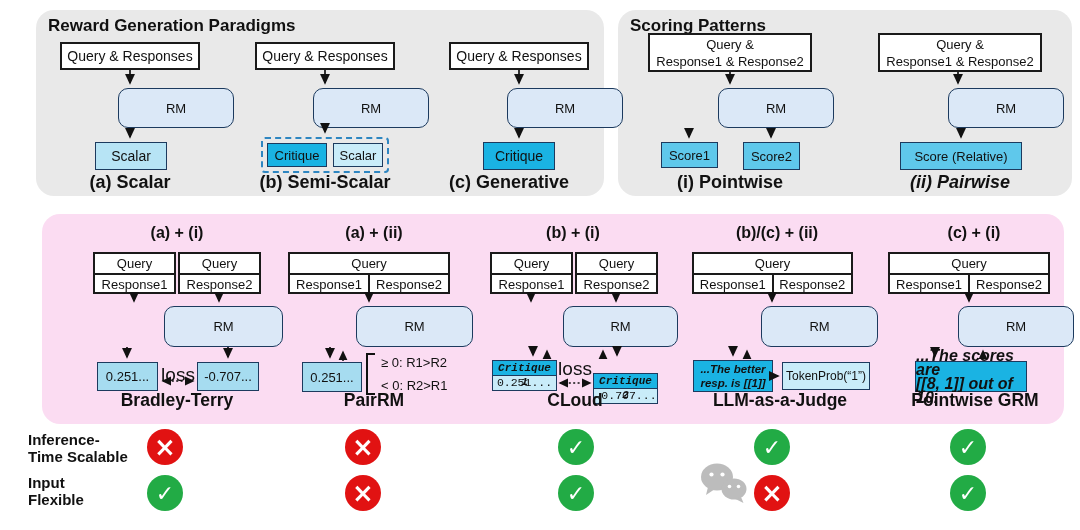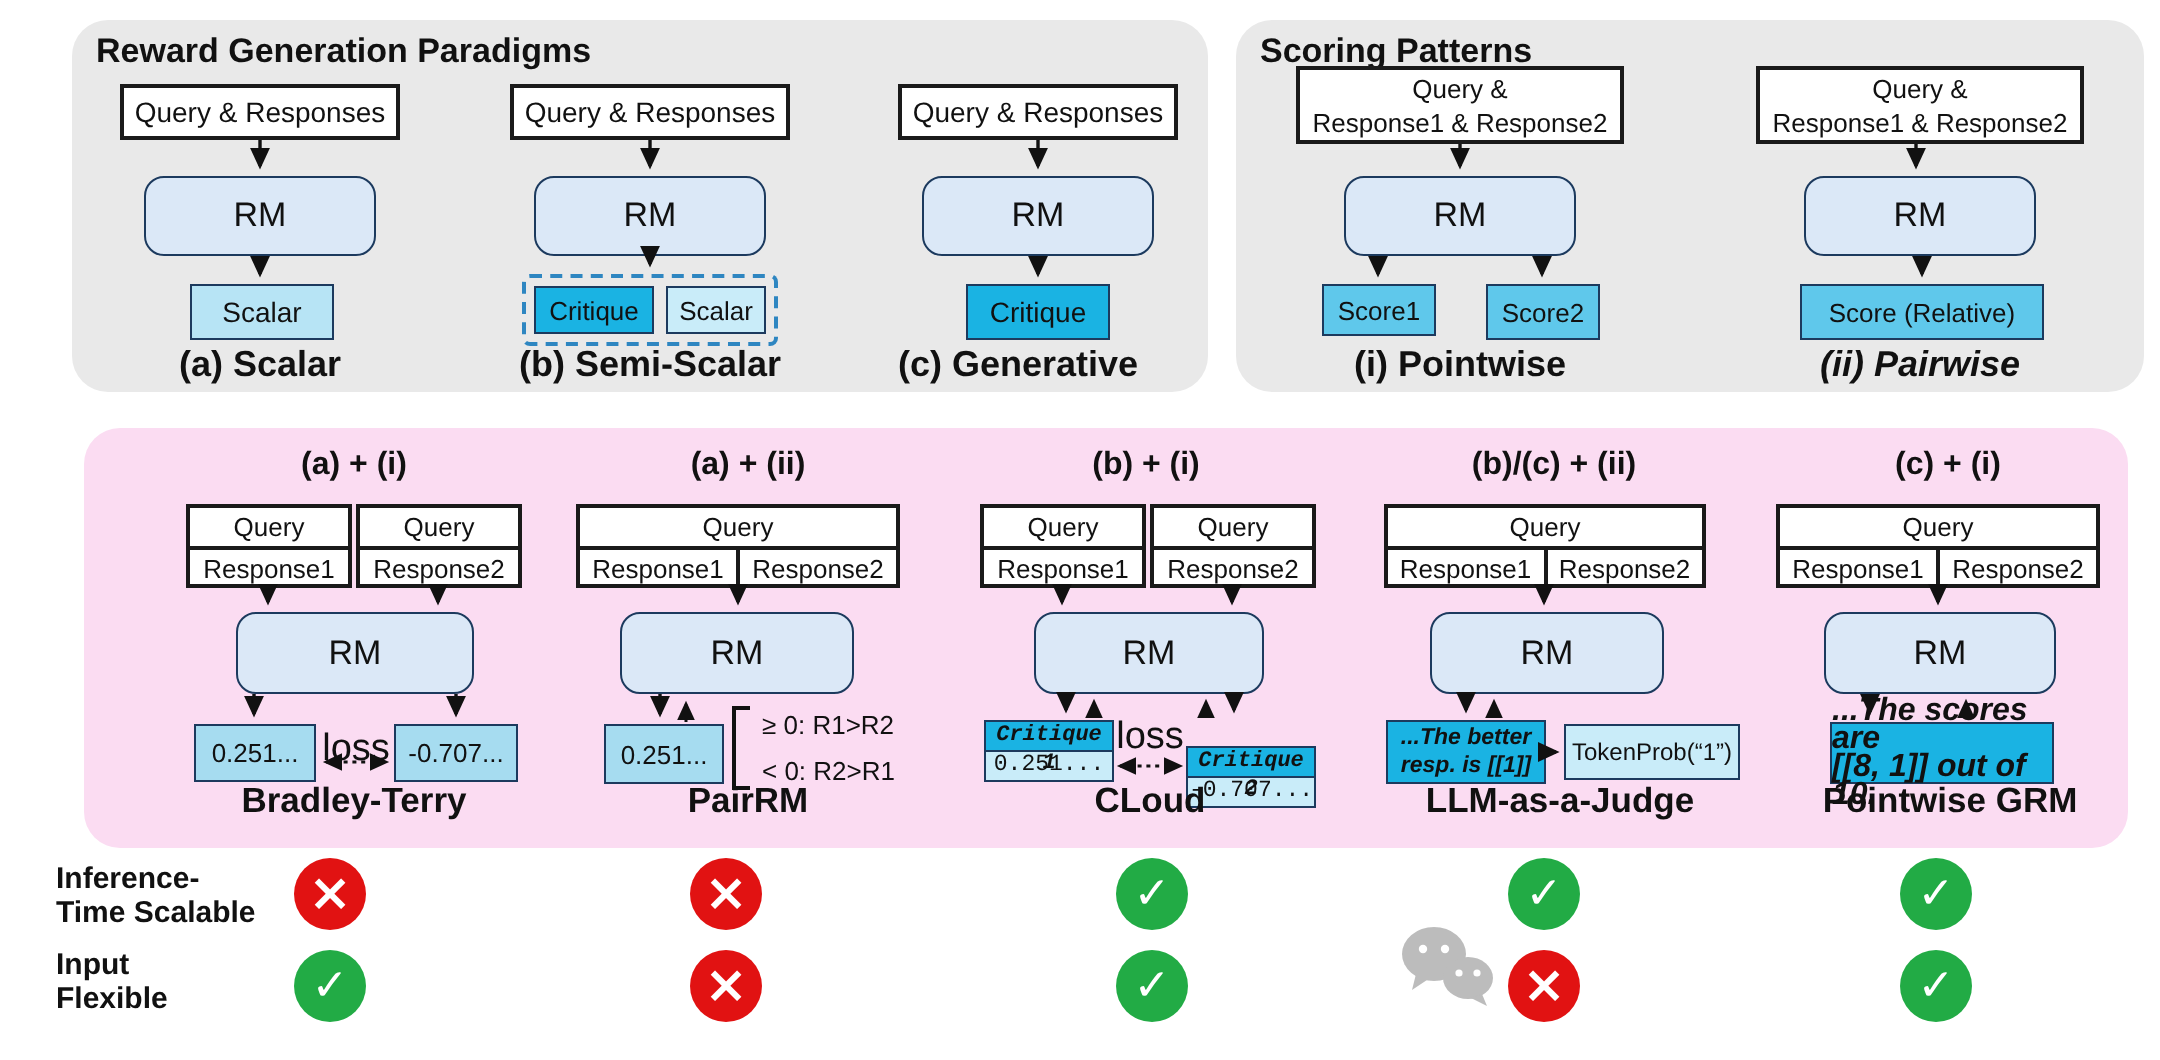--- a/index.html
+++ b/index.html
@@ -7,21 +7,21 @@
           font-family:"Liberation Sans","DejaVu Sans",sans-serif;color:#111;}
   .abs{position:absolute;box-sizing:border-box;}
   .panel{background:#e9e9e9;border-radius:18px;}
   .panel-pink{background:#fbdcf2;border-radius:18px;}
   .ptitle{font-weight:bold;font-size:17px;}
   .whitebox{background:#fff;border:2px solid #1a1a1a;display:flex;align-items:center;justify-content:center;
             font-size:14px;text-align:center;}
   .whitebox2{background:#fff;border:2px solid #1a1a1a;text-align:center;font-size:13px;line-height:17px;
              display:flex;flex-direction:column;align-items:center;justify-content:center;}
   .rmbox{background:#dbe8f7;border:1.8px solid #1c3a5e;border-radius:10px;display:flex;align-items:center;
-         justify-content:center;font-size:17px;font-weight:500;}
+         justify-content:center;font-size:13px;font-weight:500;margin-left:46px;}
   .cyanD{background:#1ab3e3;border:1.7px solid #1c3a5e;display:flex;align-items:center;justify-content:center;font-size:13px;}
   .cyanL{background:#c9ecf9;border:1.7px solid #1c3a5e;display:flex;align-items:center;justify-content:center;font-size:13px;}
   .cyanA{background:#b7e4f5;border:1.7px solid #1c3a5e;display:flex;align-items:center;justify-content:center;font-size:14px;}
   .cyanM{background:#5fc8eb;border:1.7px solid #1c3a5e;display:flex;align-items:center;justify-content:center;font-size:13px;}
   .valbox{background:#a6dcf0;border:1.7px solid #1c3a5e;display:flex;align-items:center;justify-content:center;font-size:13px;}
   .dashedwrap{border:2px dashed #2e86c1;border-radius:4px;}
   .caption{font-weight:bold;font-size:17.5px;text-align:center;}
   .caption-lg{font-weight:bold;font-size:18px;text-align:center;}
   .colhead{font-weight:bold;font-size:16px;text-align:center;}
   .qgroup{background:#fff;border:2px solid #1a1a1a;font-size:13px;}

